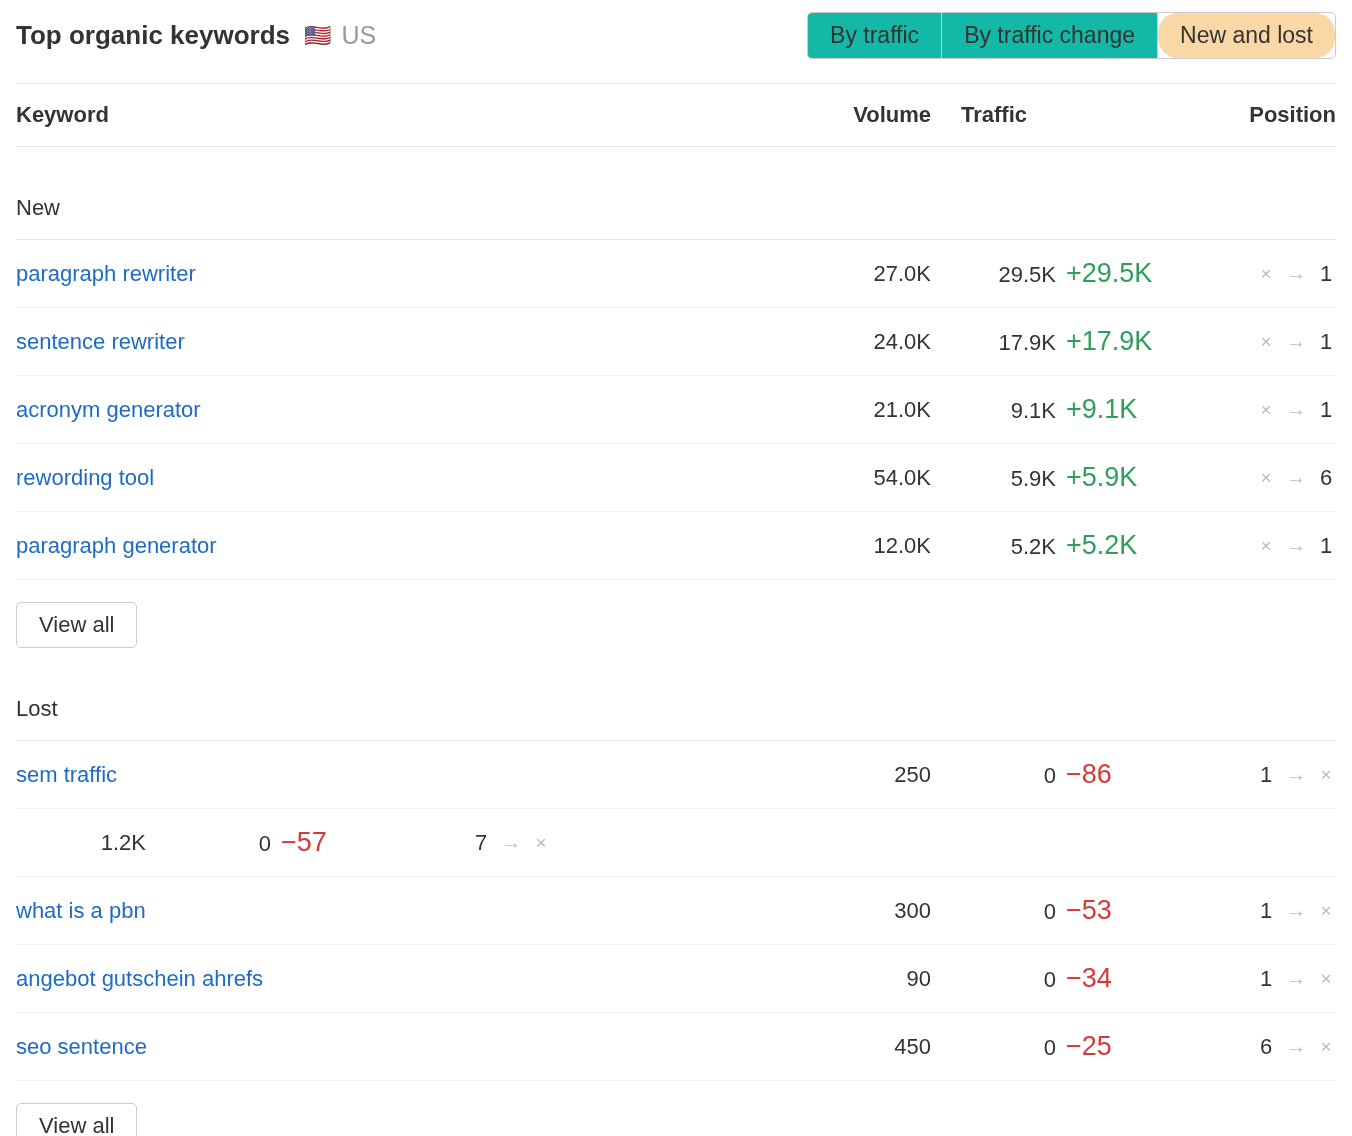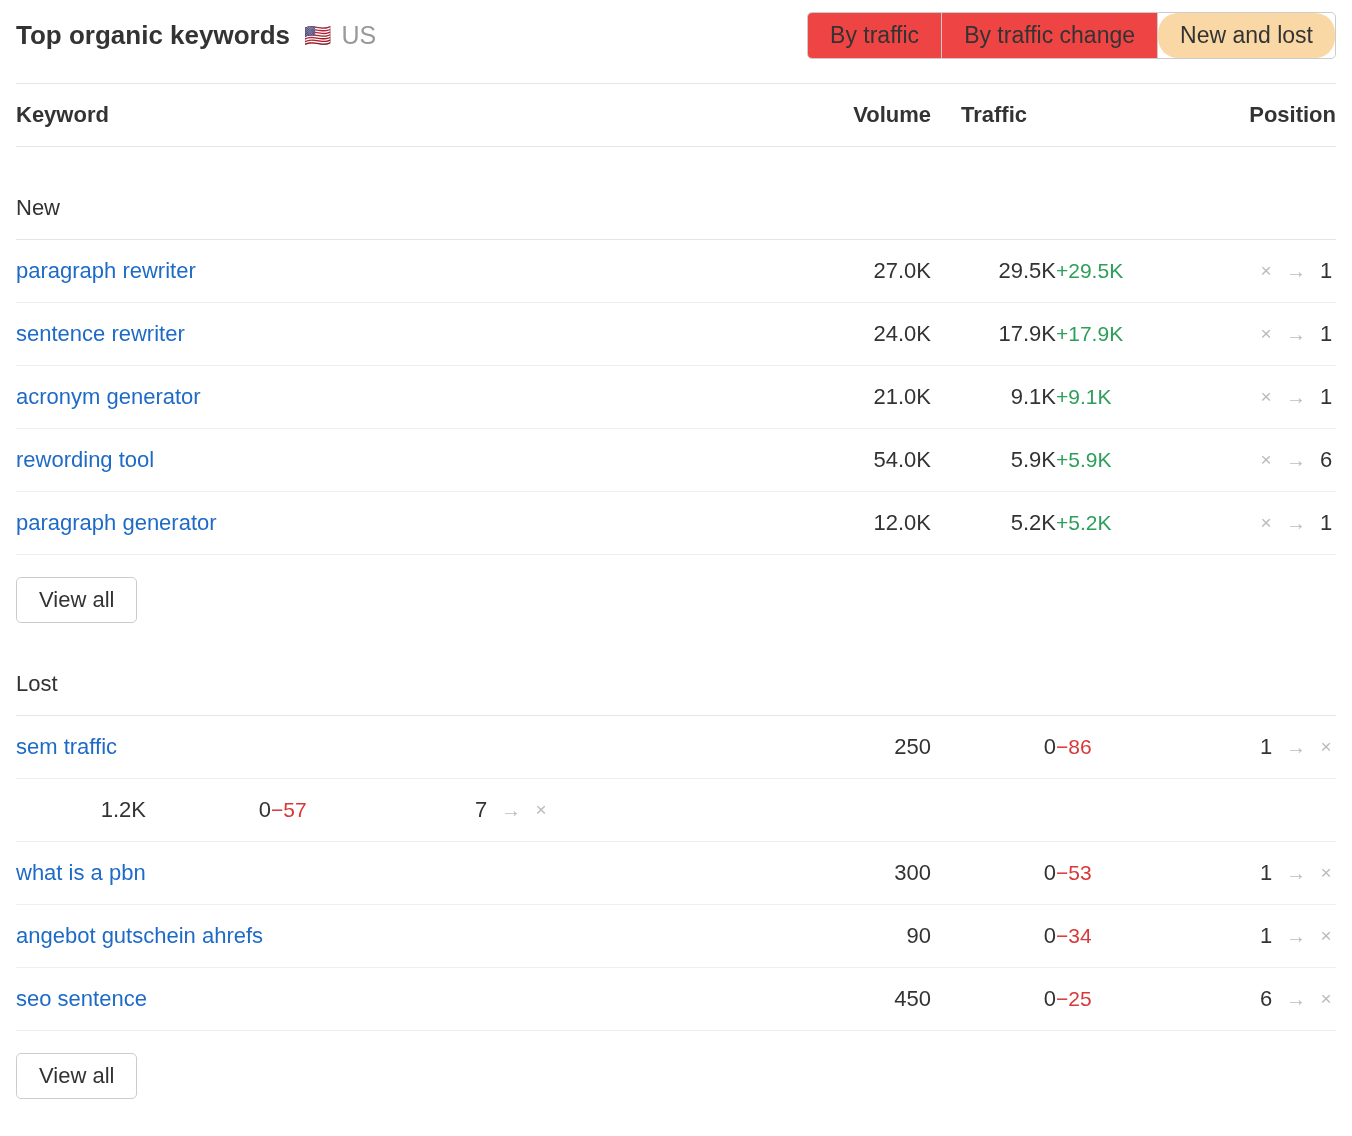--- a/index.html
+++ b/index.html
@@ -38,21 +38,21 @@
     .tabs {
       display: flex;
       border: 1px solid #ccc;
       border-radius: 5px;
       overflow: hidden;
     }
     .tab {
       padding: 9px 22px;
       font-size: 23px;
       color: #333;
-      background: #ef4444;
+      background: #14b8a6;
       cursor: pointer;
       border-right: 1px solid #ccc;
     }
     .tab:last-child { border-right: none; border-radius: 20px; }
     .tab.active {
       background: #fad8a5;
       font-weight: 400;
     }
     .columns-header {
       display: flex;
@@ -86,21 +86,21 @@
       flex: 1;
     }
     .vol { width: 130px; text-align: right; color: #333; }
     .traf-wrap {
       width: 235px;
       display: flex;
       align-items: baseline;
       padding-left: 30px;
     }
     .traf { width: 95px; text-align: right; color: #333; }
-    .delta { font-size: 21px; }
+    .delta { margin-left: 10px; font-size: 27px; }
     .delta.pos { color: #2e9e5b; }
     .delta.neg { color: #d93838; }
     .pos-wrap {
       width: 170px;
       display: flex;
       justify-content: flex-end;
       align-items: center;
       gap: 10px;
       color: #333;
     }

